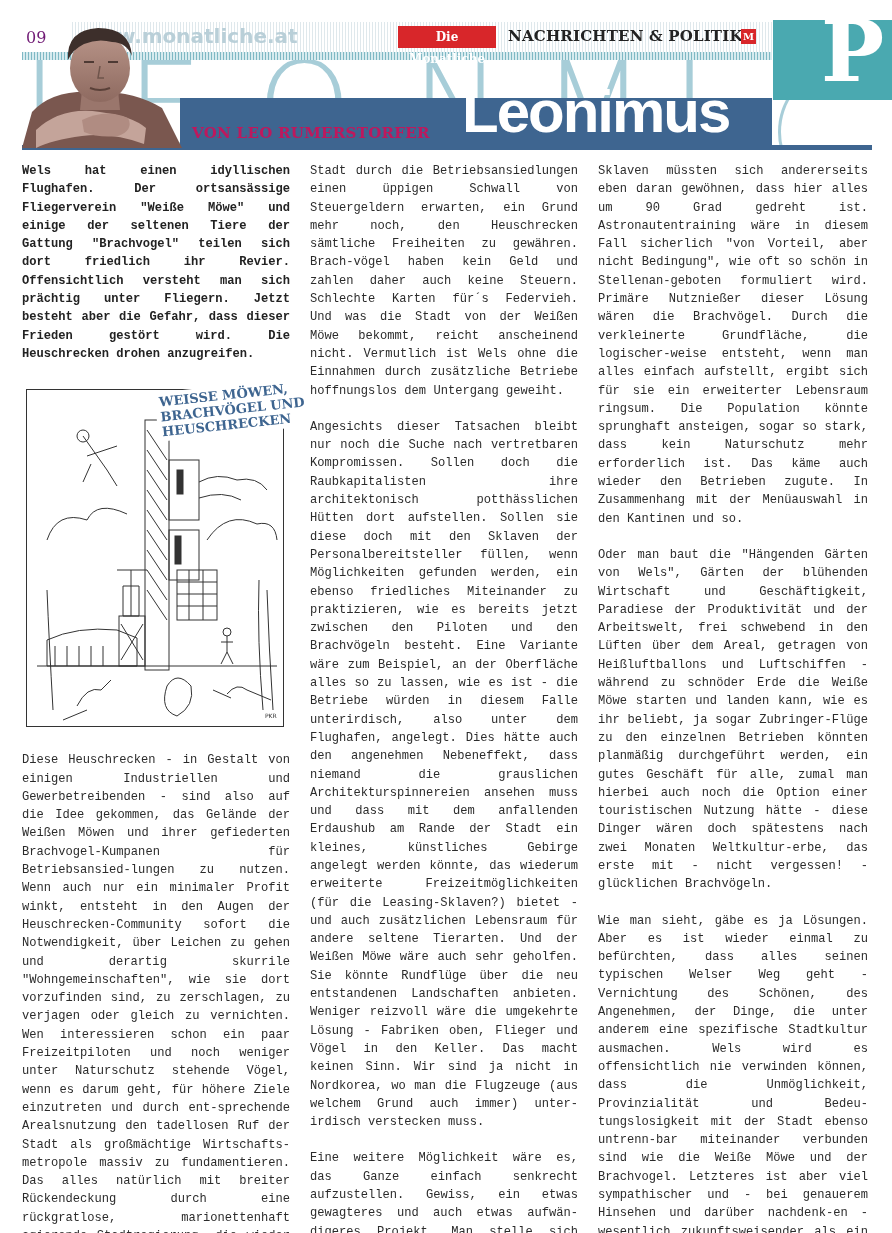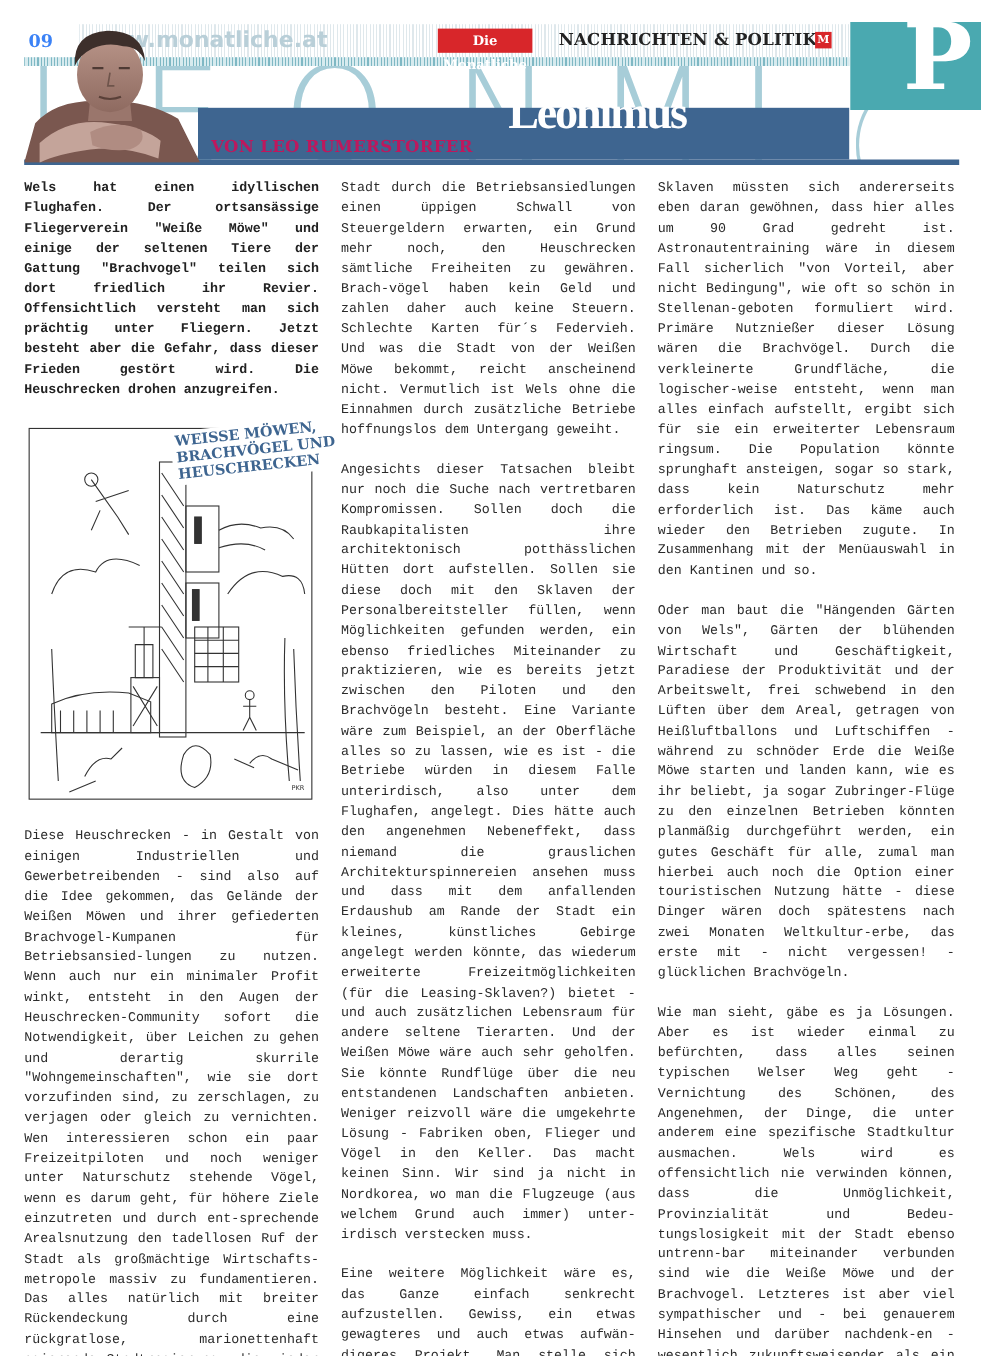--- a/index.html
+++ b/index.html
@@ -4,36 +4,36 @@
 <style>
   html, body { margin: 0; padding: 0; background: #ffffff; }
   body { width: 892px; height: 1233px; position: relative; overflow: hidden; font-family: "DejaVu Sans", sans-serif; color: #222; }
 
   
   .header { position: absolute; left: 0; top: 0; width: 892px; height: 155px; }
   .stripe-band { position: absolute; left: 72px; top: 22px; width: 700px; height: 30px;
     background: repeating-linear-gradient(90deg, #dfe8ec 0 1px, #ffffff 1px 3px); }
   .teal-rule { position: absolute; left: 22px; top: 52px; width: 750px; height: 8px;
     background: repeating-linear-gradient(90deg, #7fb8c4 0 1px, #d7ebef 1px 3px); }
-  .page-num { position: absolute; left: 26px; top: 28px; font-family: "DejaVu Serif", serif; font-weight: bold; font-size: 16px; color: #3b82f6; }
+  .page-num { position: absolute; left: 26px; top: 28px; font-family: "DejaVu Serif", serif; font-weight: normal; font-size: 16px; color: #701a75; }
   .site-url { position: absolute; left: 80px; top: 24px; font-family: "DejaVu Sans", sans-serif; font-weight: bold; font-size: 20px; color: #b9cfd8; letter-spacing: 0; }
-  .brand-box { position: absolute; left: 398px; top: 26px; width: 86px; height: 22px; background: #d8262a; color: #fff;
+  .brand-box { position: absolute; left: 398px; top: 26px; width: 98px; height: 22px; background: #d8262a; color: #fff;
     font-family: "DejaVu Serif", serif; font-weight: bold; font-size: 12px; line-height: 22px; text-align: center; }
   .section-title { position: absolute; left: 508px; top: 27px; font-family: "DejaVu Serif", serif; font-weight: bold; font-size: 15px; color: #222; letter-spacing: 0.2px; text-align: center; }
   .m-badge { position: absolute; left: 741px; top: 29px; width: 15px; height: 15px; background: #d8262a; color: #fff;
     font-family: "DejaVu Serif", serif; font-weight: bold; font-size: 10px; line-height: 15px; text-align: center; }
   .teal-block { position: absolute; left: 773px; top: 20px; width: 119px; height: 80px; background: #4aa9b0; }
   .teal-block .big-p { position: absolute; left: 48px; top: -10px; font-family: "DejaVu Serif", serif; font-weight: bold; font-size: 84px; color: #fff; line-height: 1; }
 
   .ghost-letters { position: absolute; left: 22px; top: 60px; width: 820px; height: 88px; overflow: hidden; }
   .ghost-letters span { position: absolute; top: -14px; font-family: "DejaVu Sans", sans-serif; font-weight: 200; font-size: 120px; color: #a7cdd8; line-height: 1; }
 
   .blue-band { position: absolute; left: 180px; top: 98px; width: 592px; height: 47px; background: #3e6590; }
   .byline { position: absolute; left: 192px; top: 124px; font-family: "DejaVu Serif", serif; font-weight: bold; font-size: 15px; color: #be185d; letter-spacing: 0.3px; }
-  .leonimus { position: absolute; left: 462px; top: 82px; font-family: Liberation Serif, serif; font-weight: bold; font-size: 42px; color: #fff; line-height: 1; letter-spacing: -2px; }
+  .leonimus { position: absolute; left: 462px; top: 82px; font-family: Liberation Sans, sans-serif; font-weight: bold; font-size: 60px; color: #fff; line-height: 1; letter-spacing: -2px; }
   .bottom-rule { position: absolute; left: 22px; top: 145px; width: 850px; height: 5px; background: #3e6590; }
   .ghost-c { position: absolute; left: 778px; top: 74px; width: 90px; height: 110px; border: 3px solid #a7cdd8; border-radius: 50%; border-right-color: transparent; clip-path: inset(0 0 40px 0); }
 
   .portrait { position: absolute; left: 22px; top: 20px; width: 160px; height: 128px; overflow: hidden; }
 
   
   .col { position: absolute; top: 162px; width: 268px; font-family: "DejaVu Sans", sans-serif; font-size: 12.1px; line-height: 18.3px; color: #2b2b2b; text-align: justify; hyphens: manual; }
   .col p { margin: 0 0 18px 0; font-family: Liberation Mono, monospace; }
   .col1 { left: 22px; }
   .col2 { left: 310px; }

